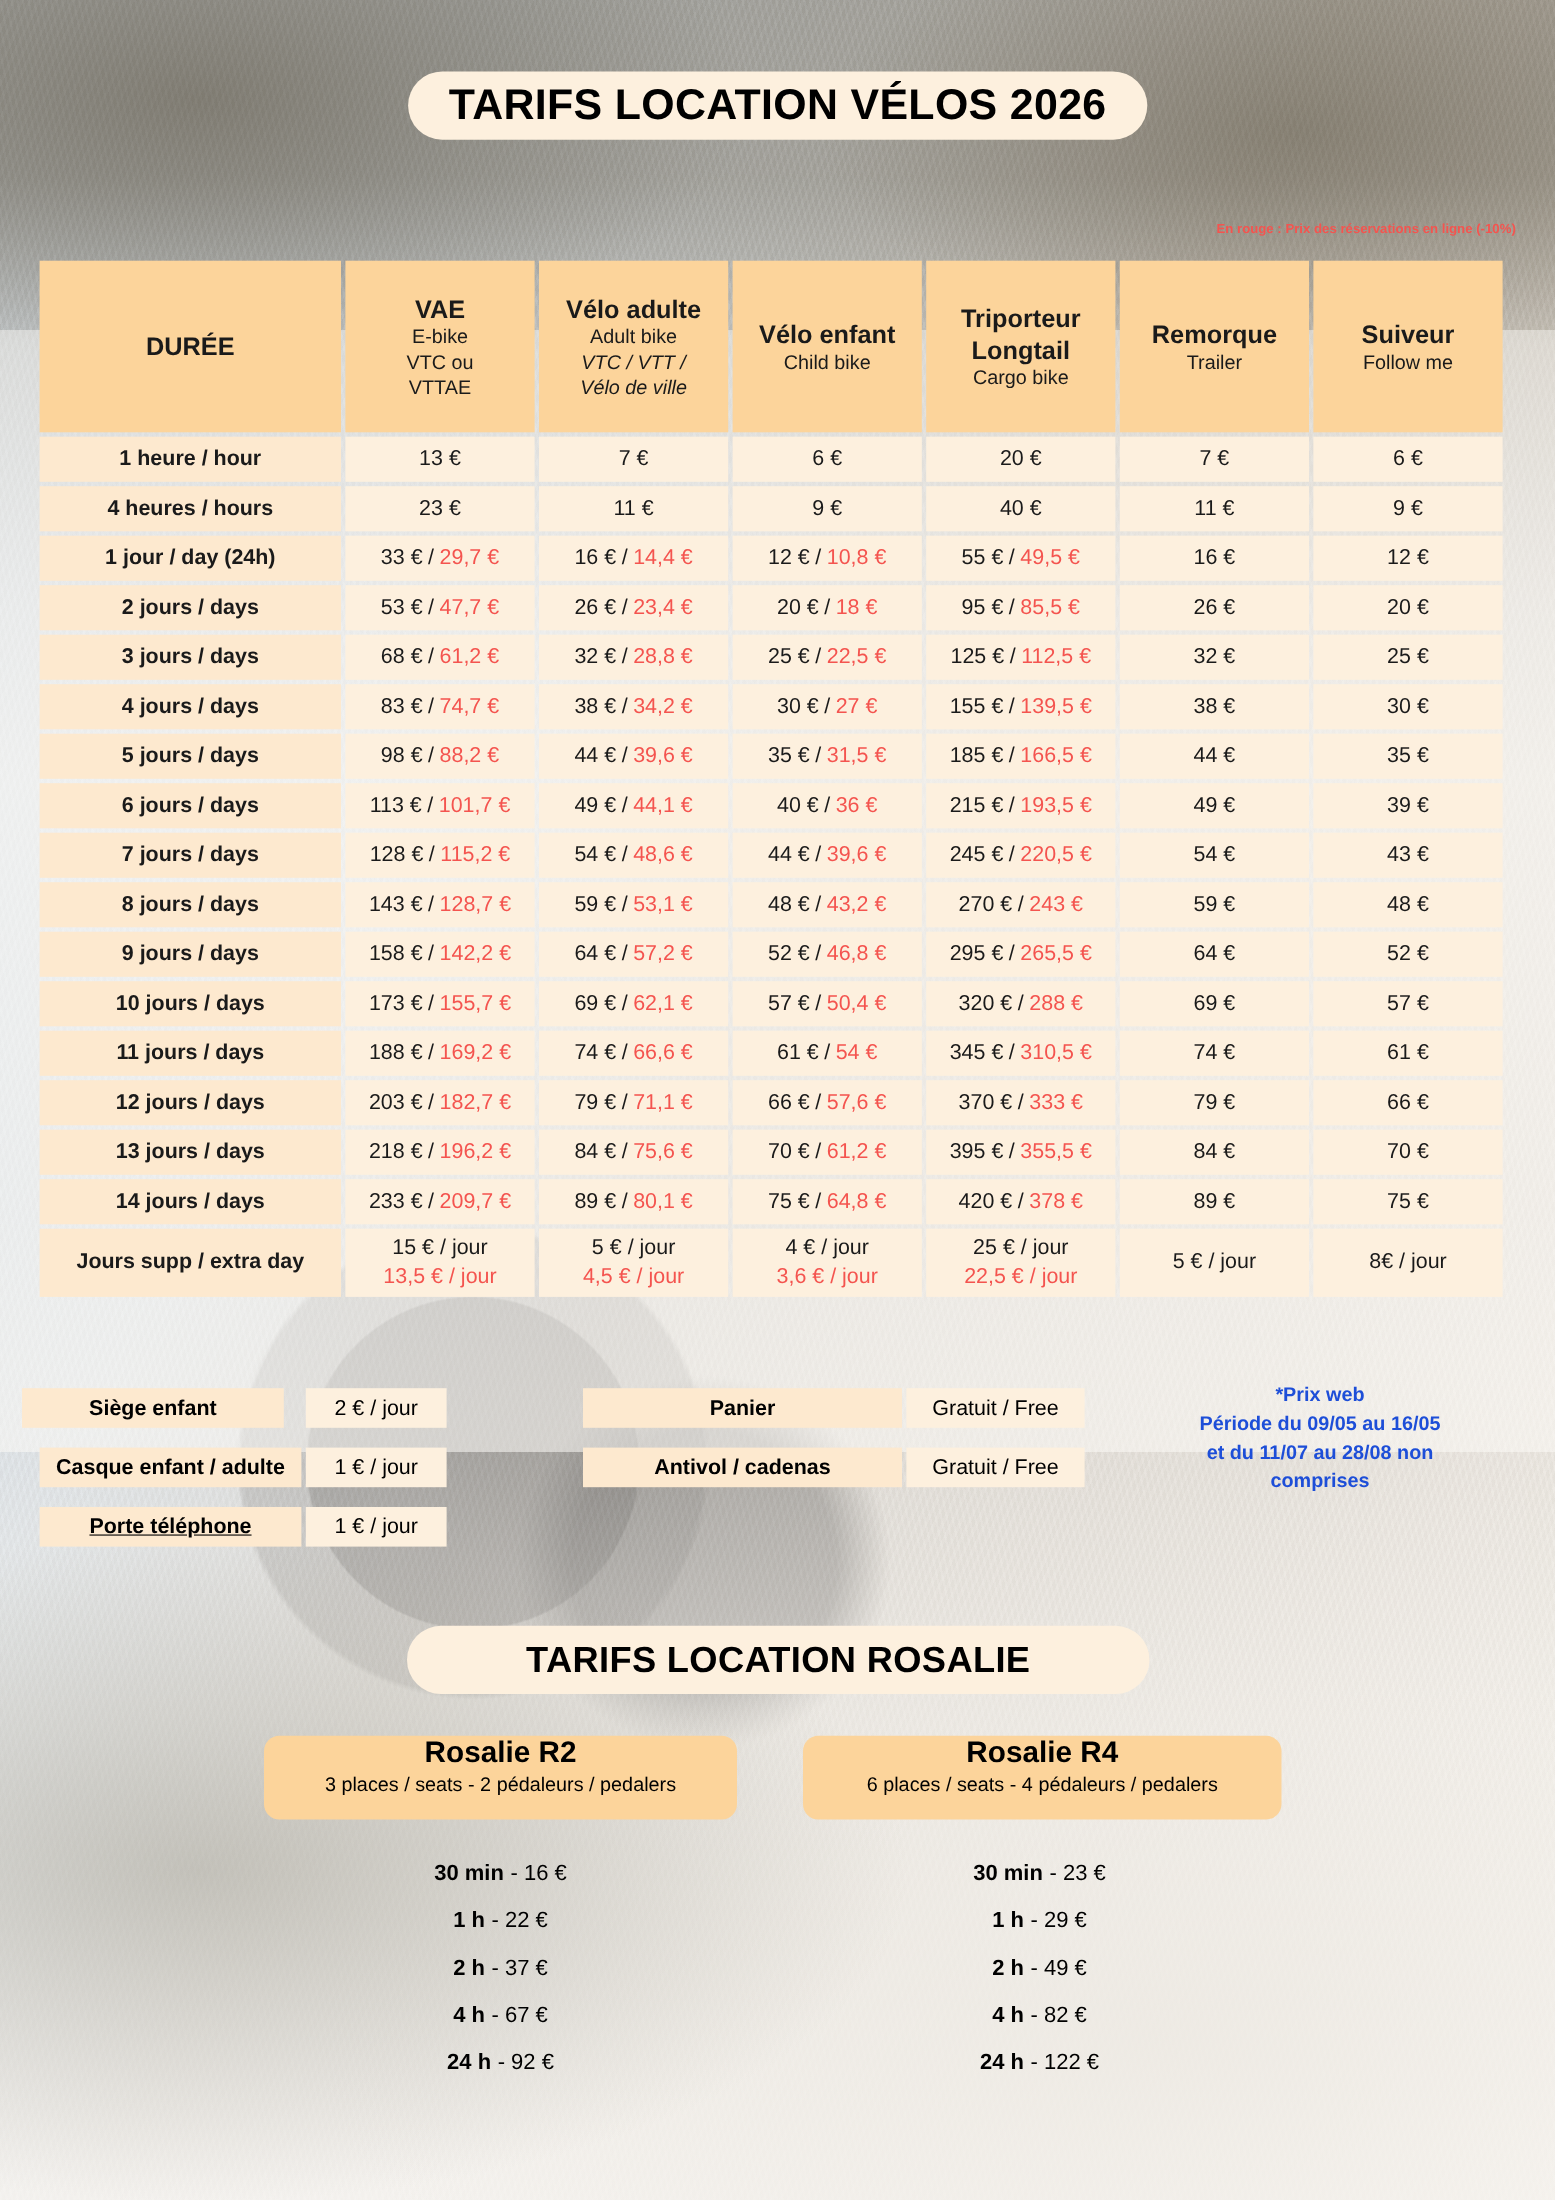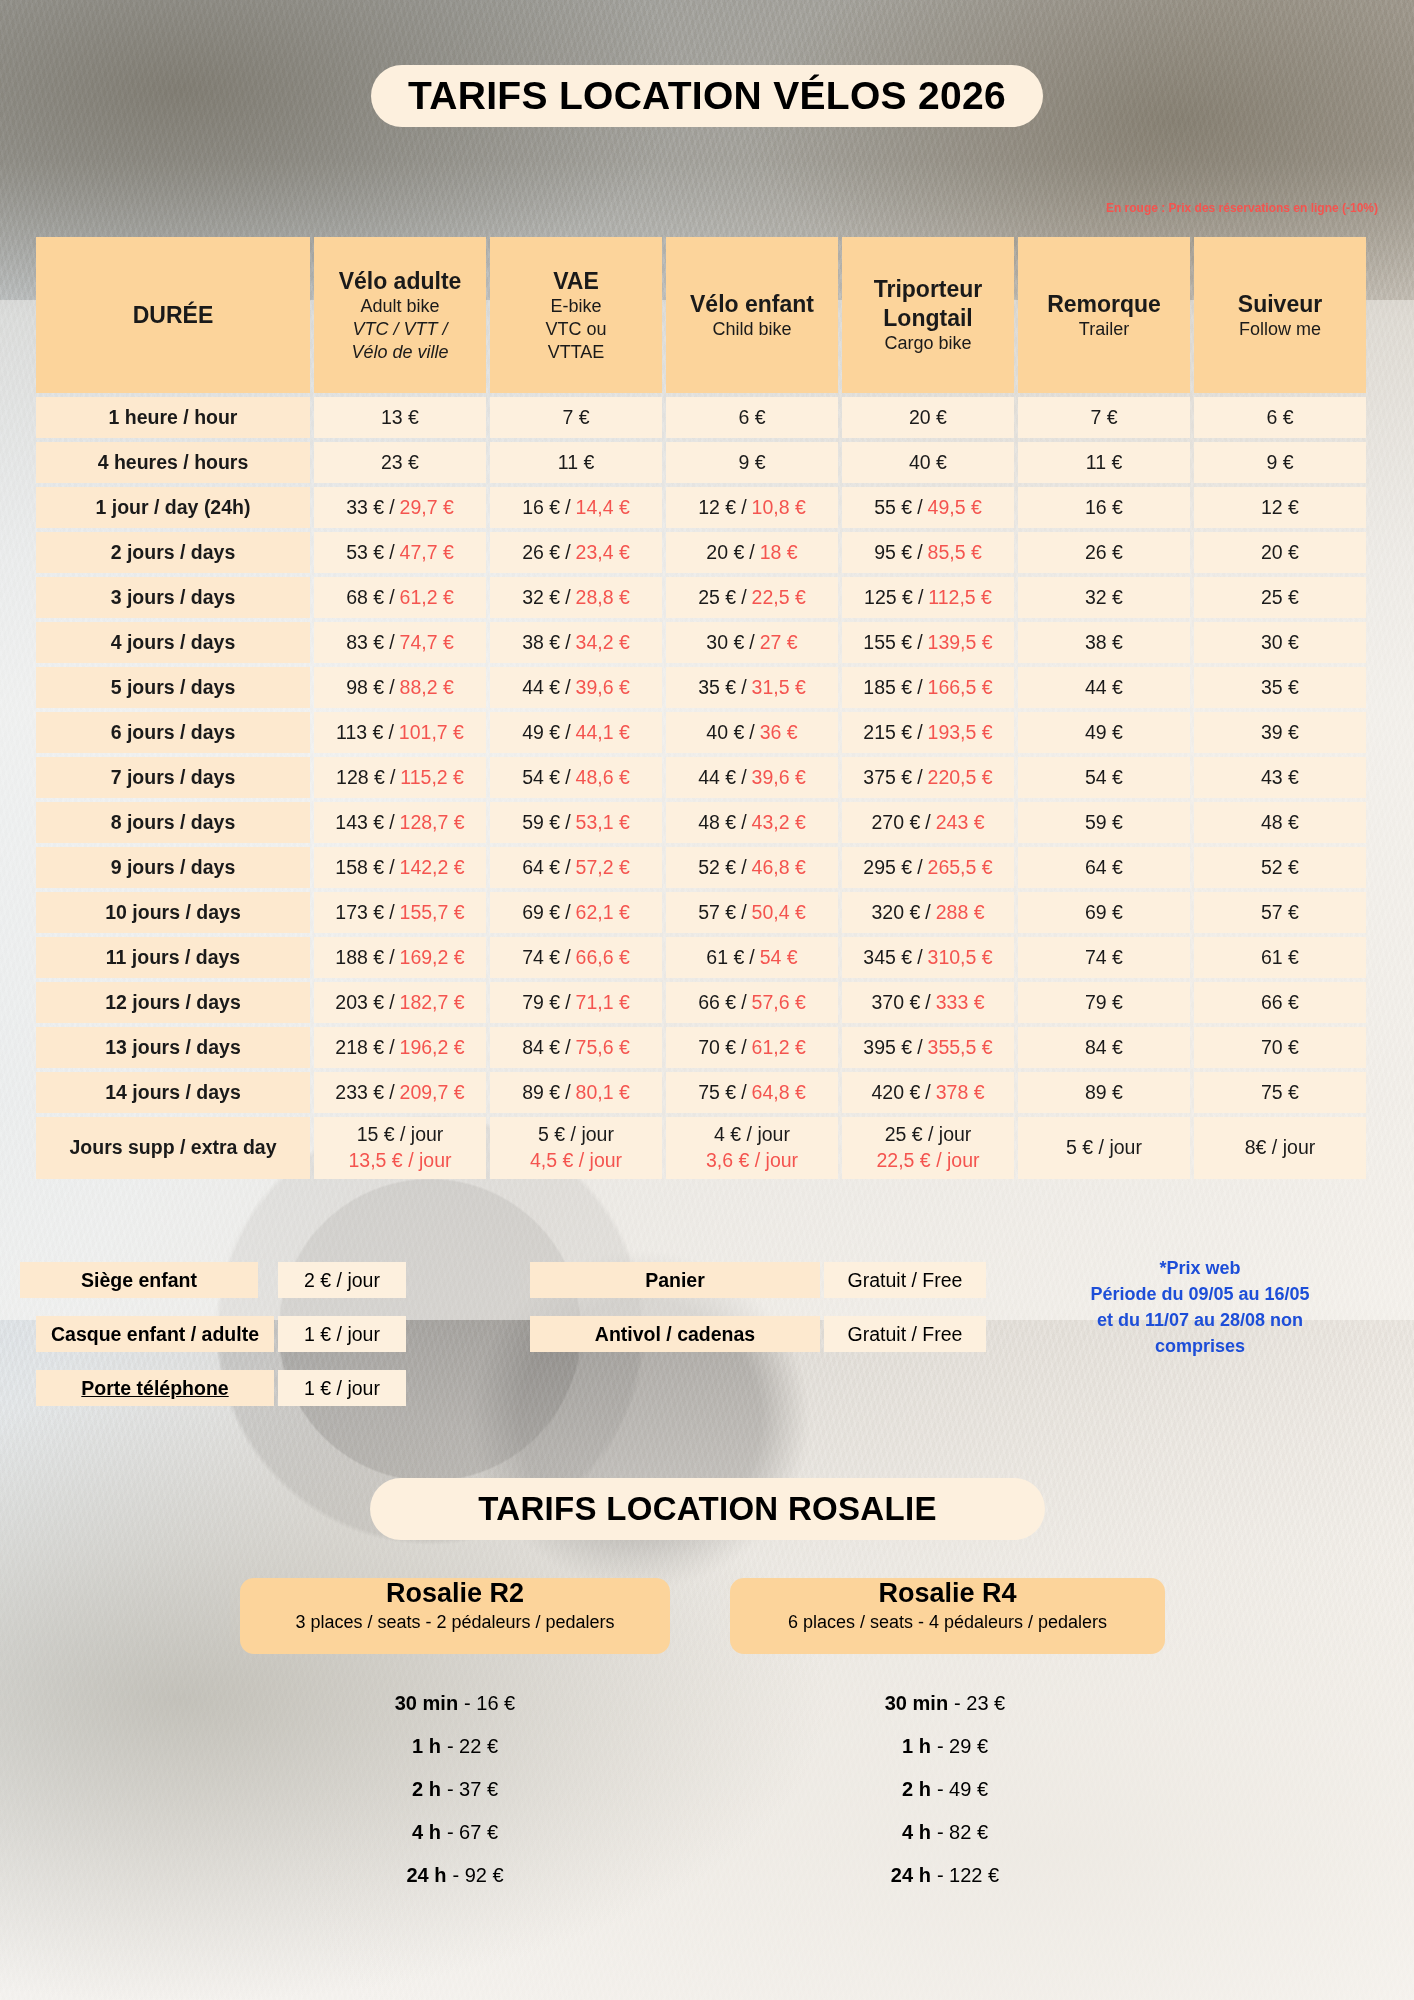--- a/index.html
+++ b/index.html
@@ -218,32 +218,32 @@
 
   <div class="title-pill" id="main-title">TARIFS LOCATION VÉLOS 2026</div>
 
   <div id="legend">En rouge : Prix des réservations en ligne (-10%)</div>
 
   <div id="grid">
       <div class="cell head">
         <div class="h-main">DURÉE</div>
       </div>
       <div class="cell head">
+        <div class="h-main">VAE</div>
+        <div class="h-sub">E-bike</div>
+        <div class="h-sub">VTC ou</div>
+        <div class="h-sub">VTTAE</div>
+      </div>
+      <div class="cell head">
         <div class="h-main">Vélo adulte</div>
         <div class="h-sub">Adult bike</div>
         <div class="h-sub ital">VTC / VTT /</div>
         <div class="h-sub ital">Vélo de ville</div>
       </div>
       <div class="cell head">
-        <div class="h-main">VAE</div>
-        <div class="h-sub">E-bike</div>
-        <div class="h-sub">VTC ou</div>
-        <div class="h-sub">VTTAE</div>
-      </div>
-      <div class="cell head">
         <div class="h-main">Vélo enfant</div>
         <div class="h-sub">Child bike</div>
       </div>
       <div class="cell head">
         <div class="h-main">Triporteur Longtail</div>
         <div class="h-sub">Cargo bike</div>
       </div>
       <div class="cell head">
         <div class="h-main">Remorque</div>
         <div class="h-sub">Trailer</div>
@@ -462,21 +462,21 @@
         <span>54 €</span>
         <span class="sep">/</span>
         <span class="disc">48,6 €</span>
       </div>
       <div class="cell val">
         <span>44 €</span>
         <span class="sep">/</span>
         <span class="disc">39,6 €</span>
       </div>
       <div class="cell val">
-        <span>375 €</span>
+        <span>245 €</span>
         <span class="sep">/</span>
         <span class="disc">220,5 €</span>
       </div>
       <div class="cell val">
         <span>54 €</span>
       </div>
       <div class="cell val">
         <span>43 €</span>
       </div>
       <div class="cell rowhead">8 jours / days</div>

